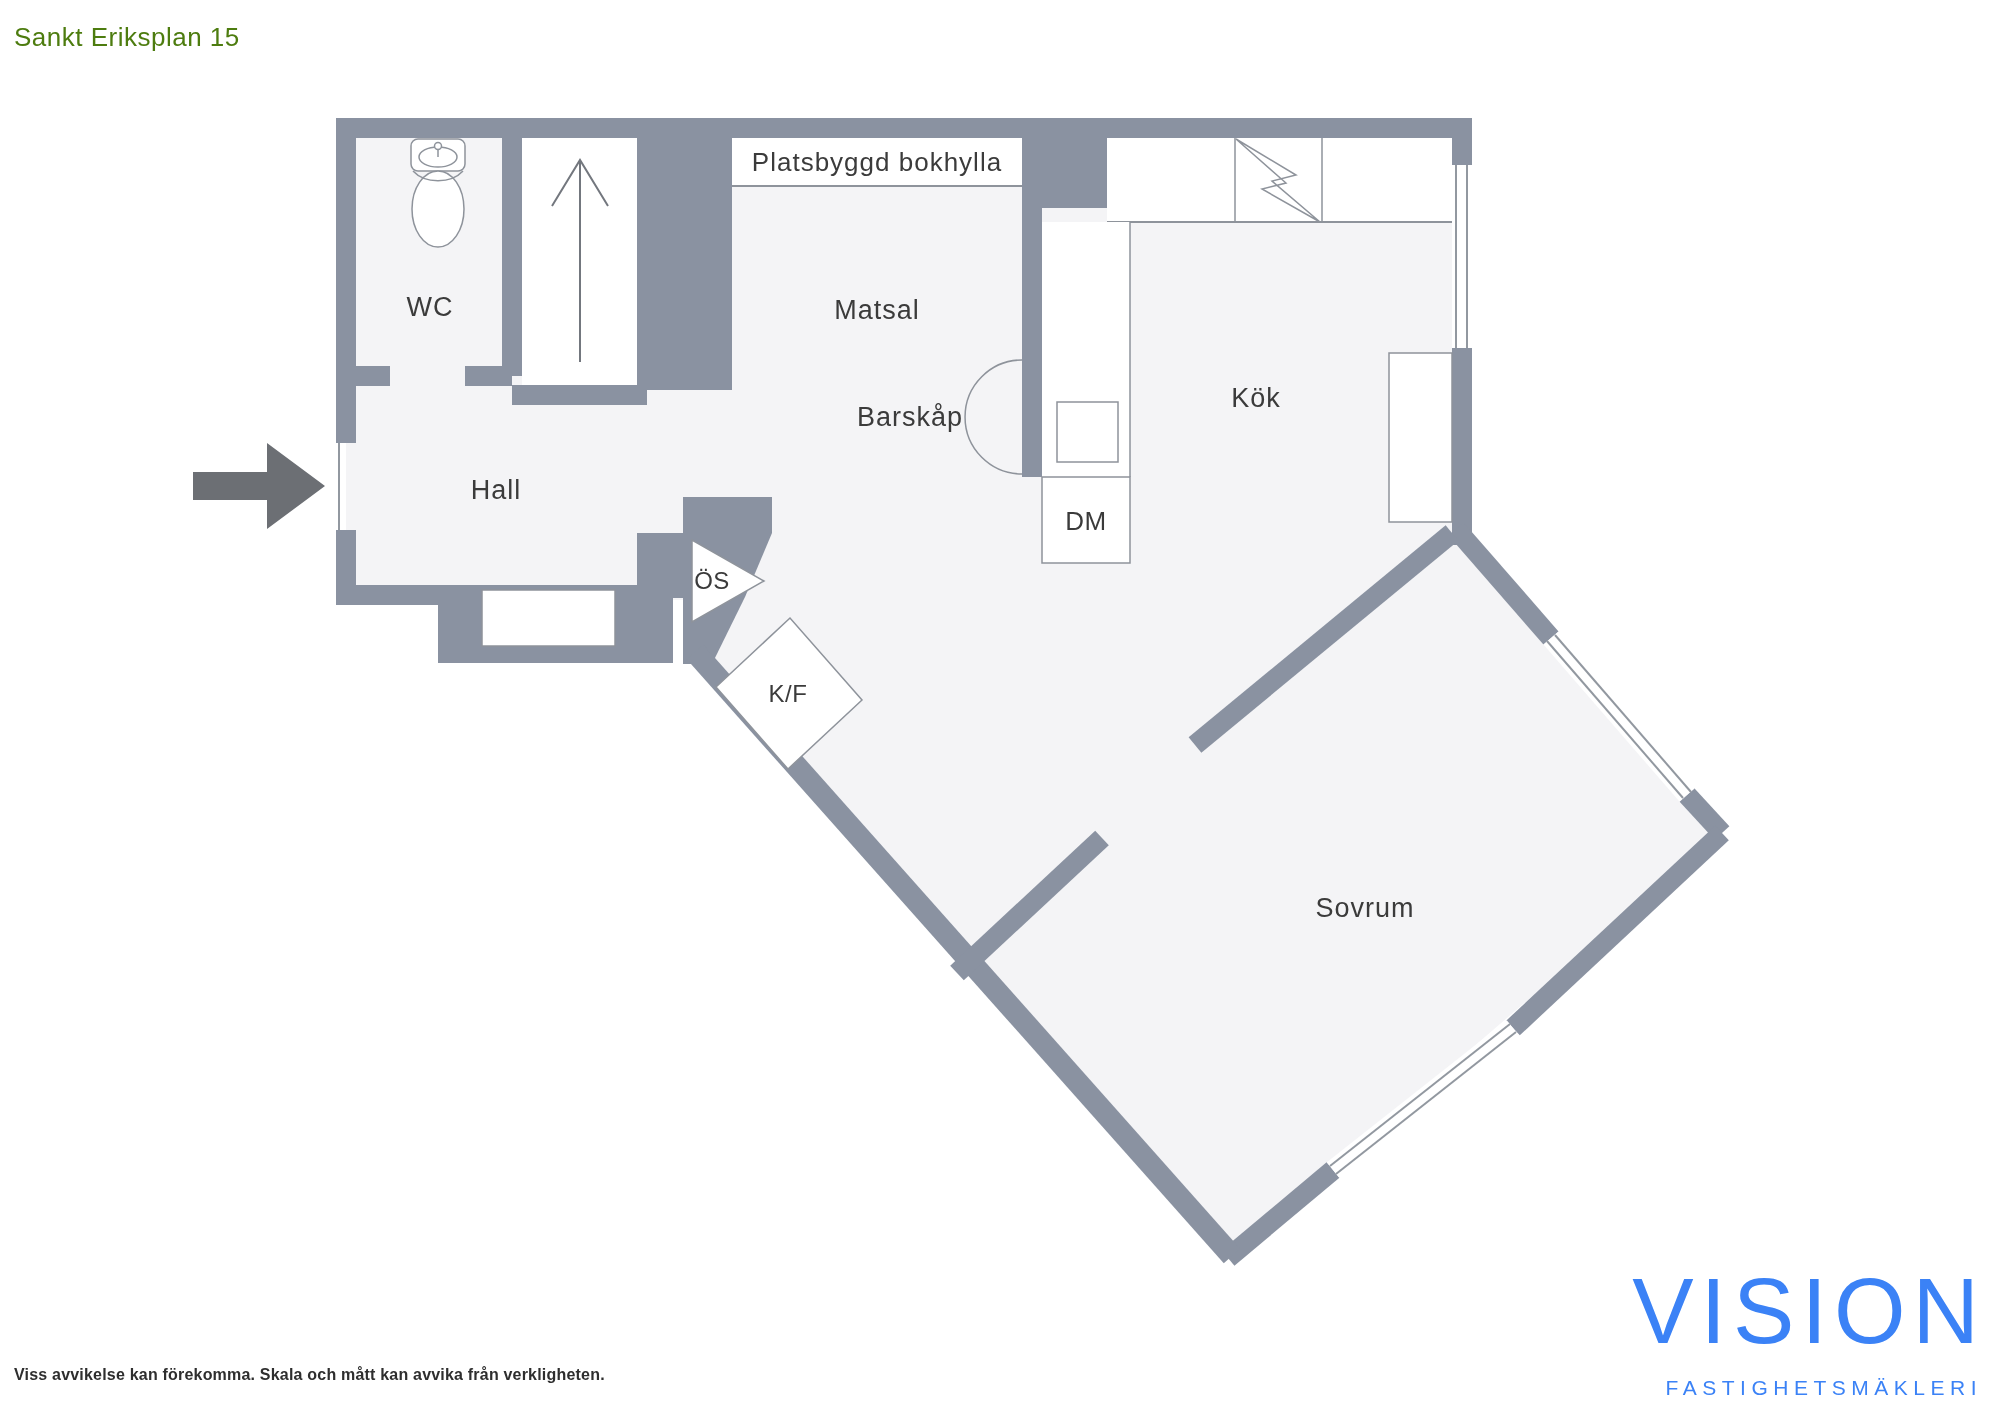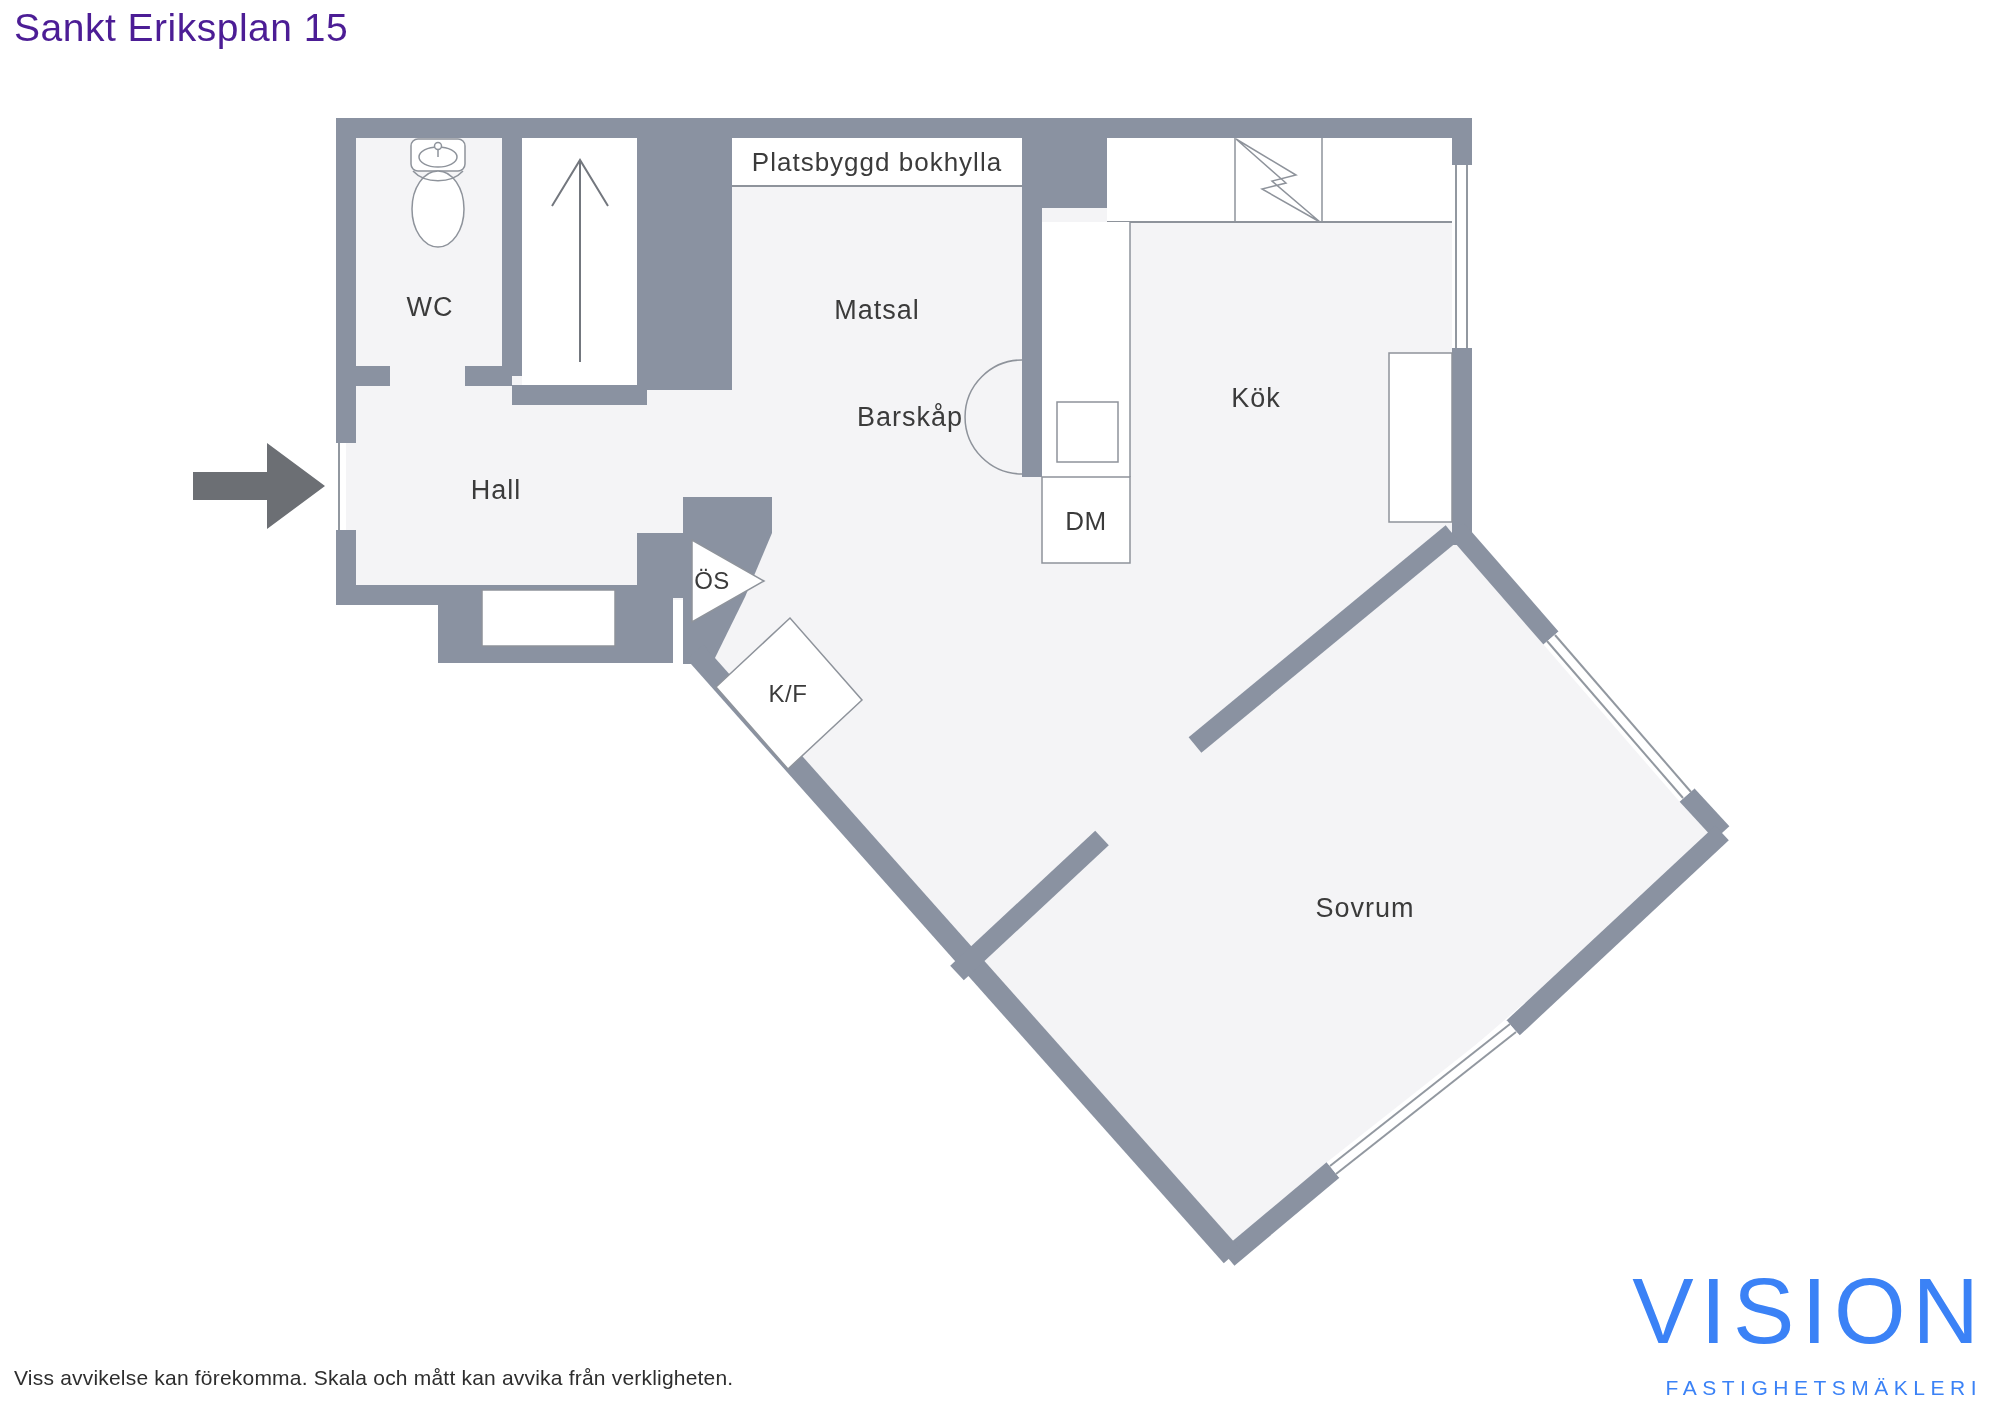--- a/index.html
+++ b/index.html
@@ -1,21 +1,21 @@
 <!DOCTYPE html>
 <html><head>
 <meta charset="utf-8">
 <style>
   html,body{margin:0;padding:0;background:#fff;}
   .page{position:relative;width:2000px;height:1414px;background:#fff;overflow:hidden;
         font-family:"Liberation Sans",sans-serif;color:#2c2c2c;}
   .plan-svg{position:absolute;left:0;top:0;}
-  .page-title{position:absolute;left:14px;top:6px;font-size:39px;font-weight:300;
-        letter-spacing:0.5px;color:#4c1d95;}
-  .disclaimer{position:absolute;left:14px;top:1366px;font-size:21px;font-weight:400;
+  .page-title{position:absolute;left:14px;top:22px;font-size:26px;font-weight:300;
+        letter-spacing:0.5px;color:#4d7c0f;}
+  .disclaimer{position:absolute;left:14px;top:1366px;font-size:16px;font-weight:700;
         color:#2e2e2e;letter-spacing:0.2px;}
   .logo{position:absolute;right:14px;bottom:14px;text-align:right;color:#3b82f6;}
   .logo-name{font-size:92px;line-height:78px;font-weight:200;letter-spacing:7px;}
   .logo-tagline{font-size:21px;font-weight:400;letter-spacing:5.5px;margin-top:26px;margin-right:4px;}
   
   .wall-stroke{stroke:#8A92A1;fill:none;}
   .w20{stroke-width:20;}
   .w22{stroke-width:22;}
   .wall-fill{fill:#8A92A1;stroke:none;}
   .floor{fill:#F4F4F6;stroke:none;}

